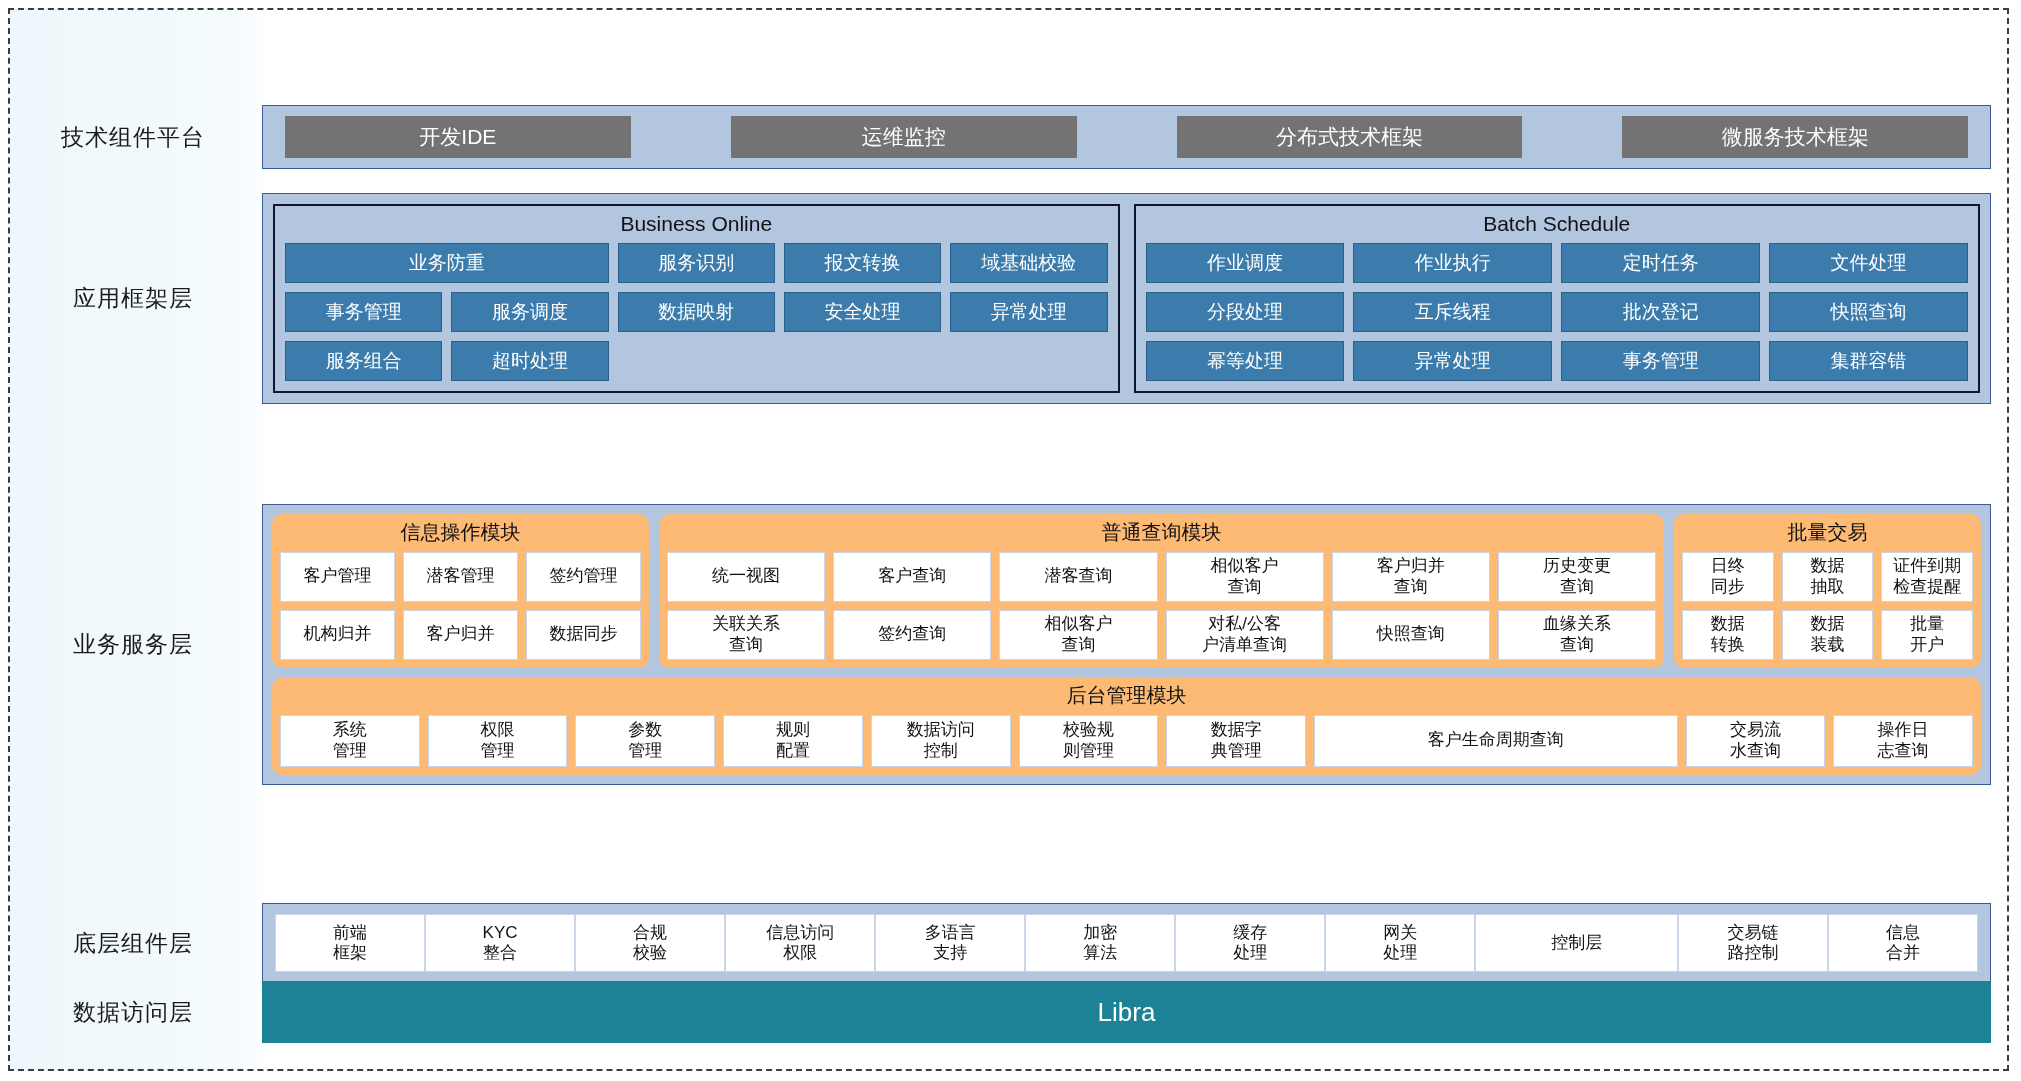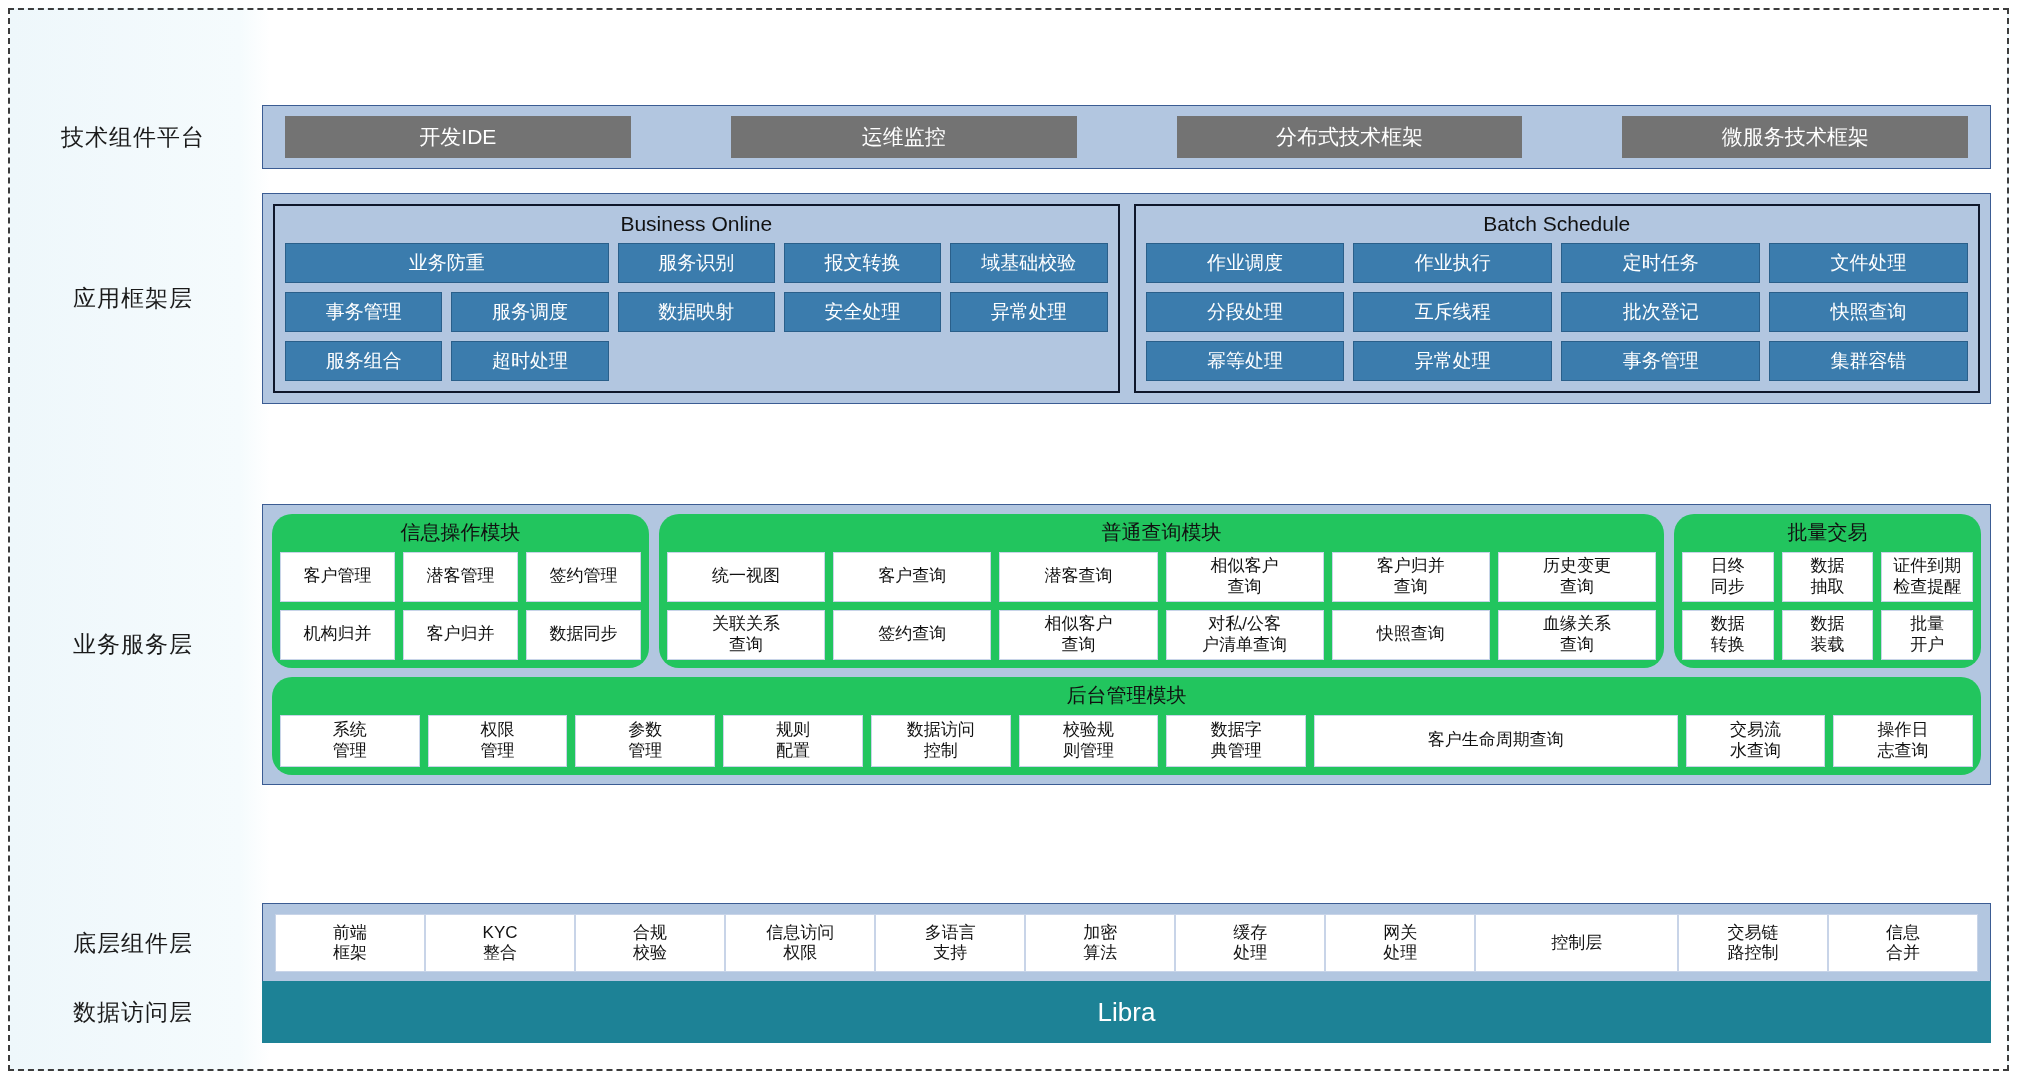--- a/index.html
+++ b/index.html
@@ -107,22 +107,22 @@
     box-sizing: border-box;
     padding: 6px 10px 10px 10px;
   }
   .group-title {
     text-align: center;
     font-size: 21px;
     color: #111111;
     margin-bottom: 7px;
   }
   .group-round {
-    background: #22c55e;
-    border-radius: 20px;
+    background: #fdba74;
+    border-radius: 10px;
     box-sizing: border-box;
     padding: 5px 8px 8px 8px;
   }
   .group-round .group-title { font-size: 20px; margin-bottom: 6px; }
 
   
   #access-row      { position: absolute; left: 0;   top: 14px;  width: 2001px; height: 72px; }
   #access-row .teal-bar { height: 66px; }
 
   #tech-row        { position: absolute; left: 0;   top: 96px;  width: 2001px; height: 62px; }

